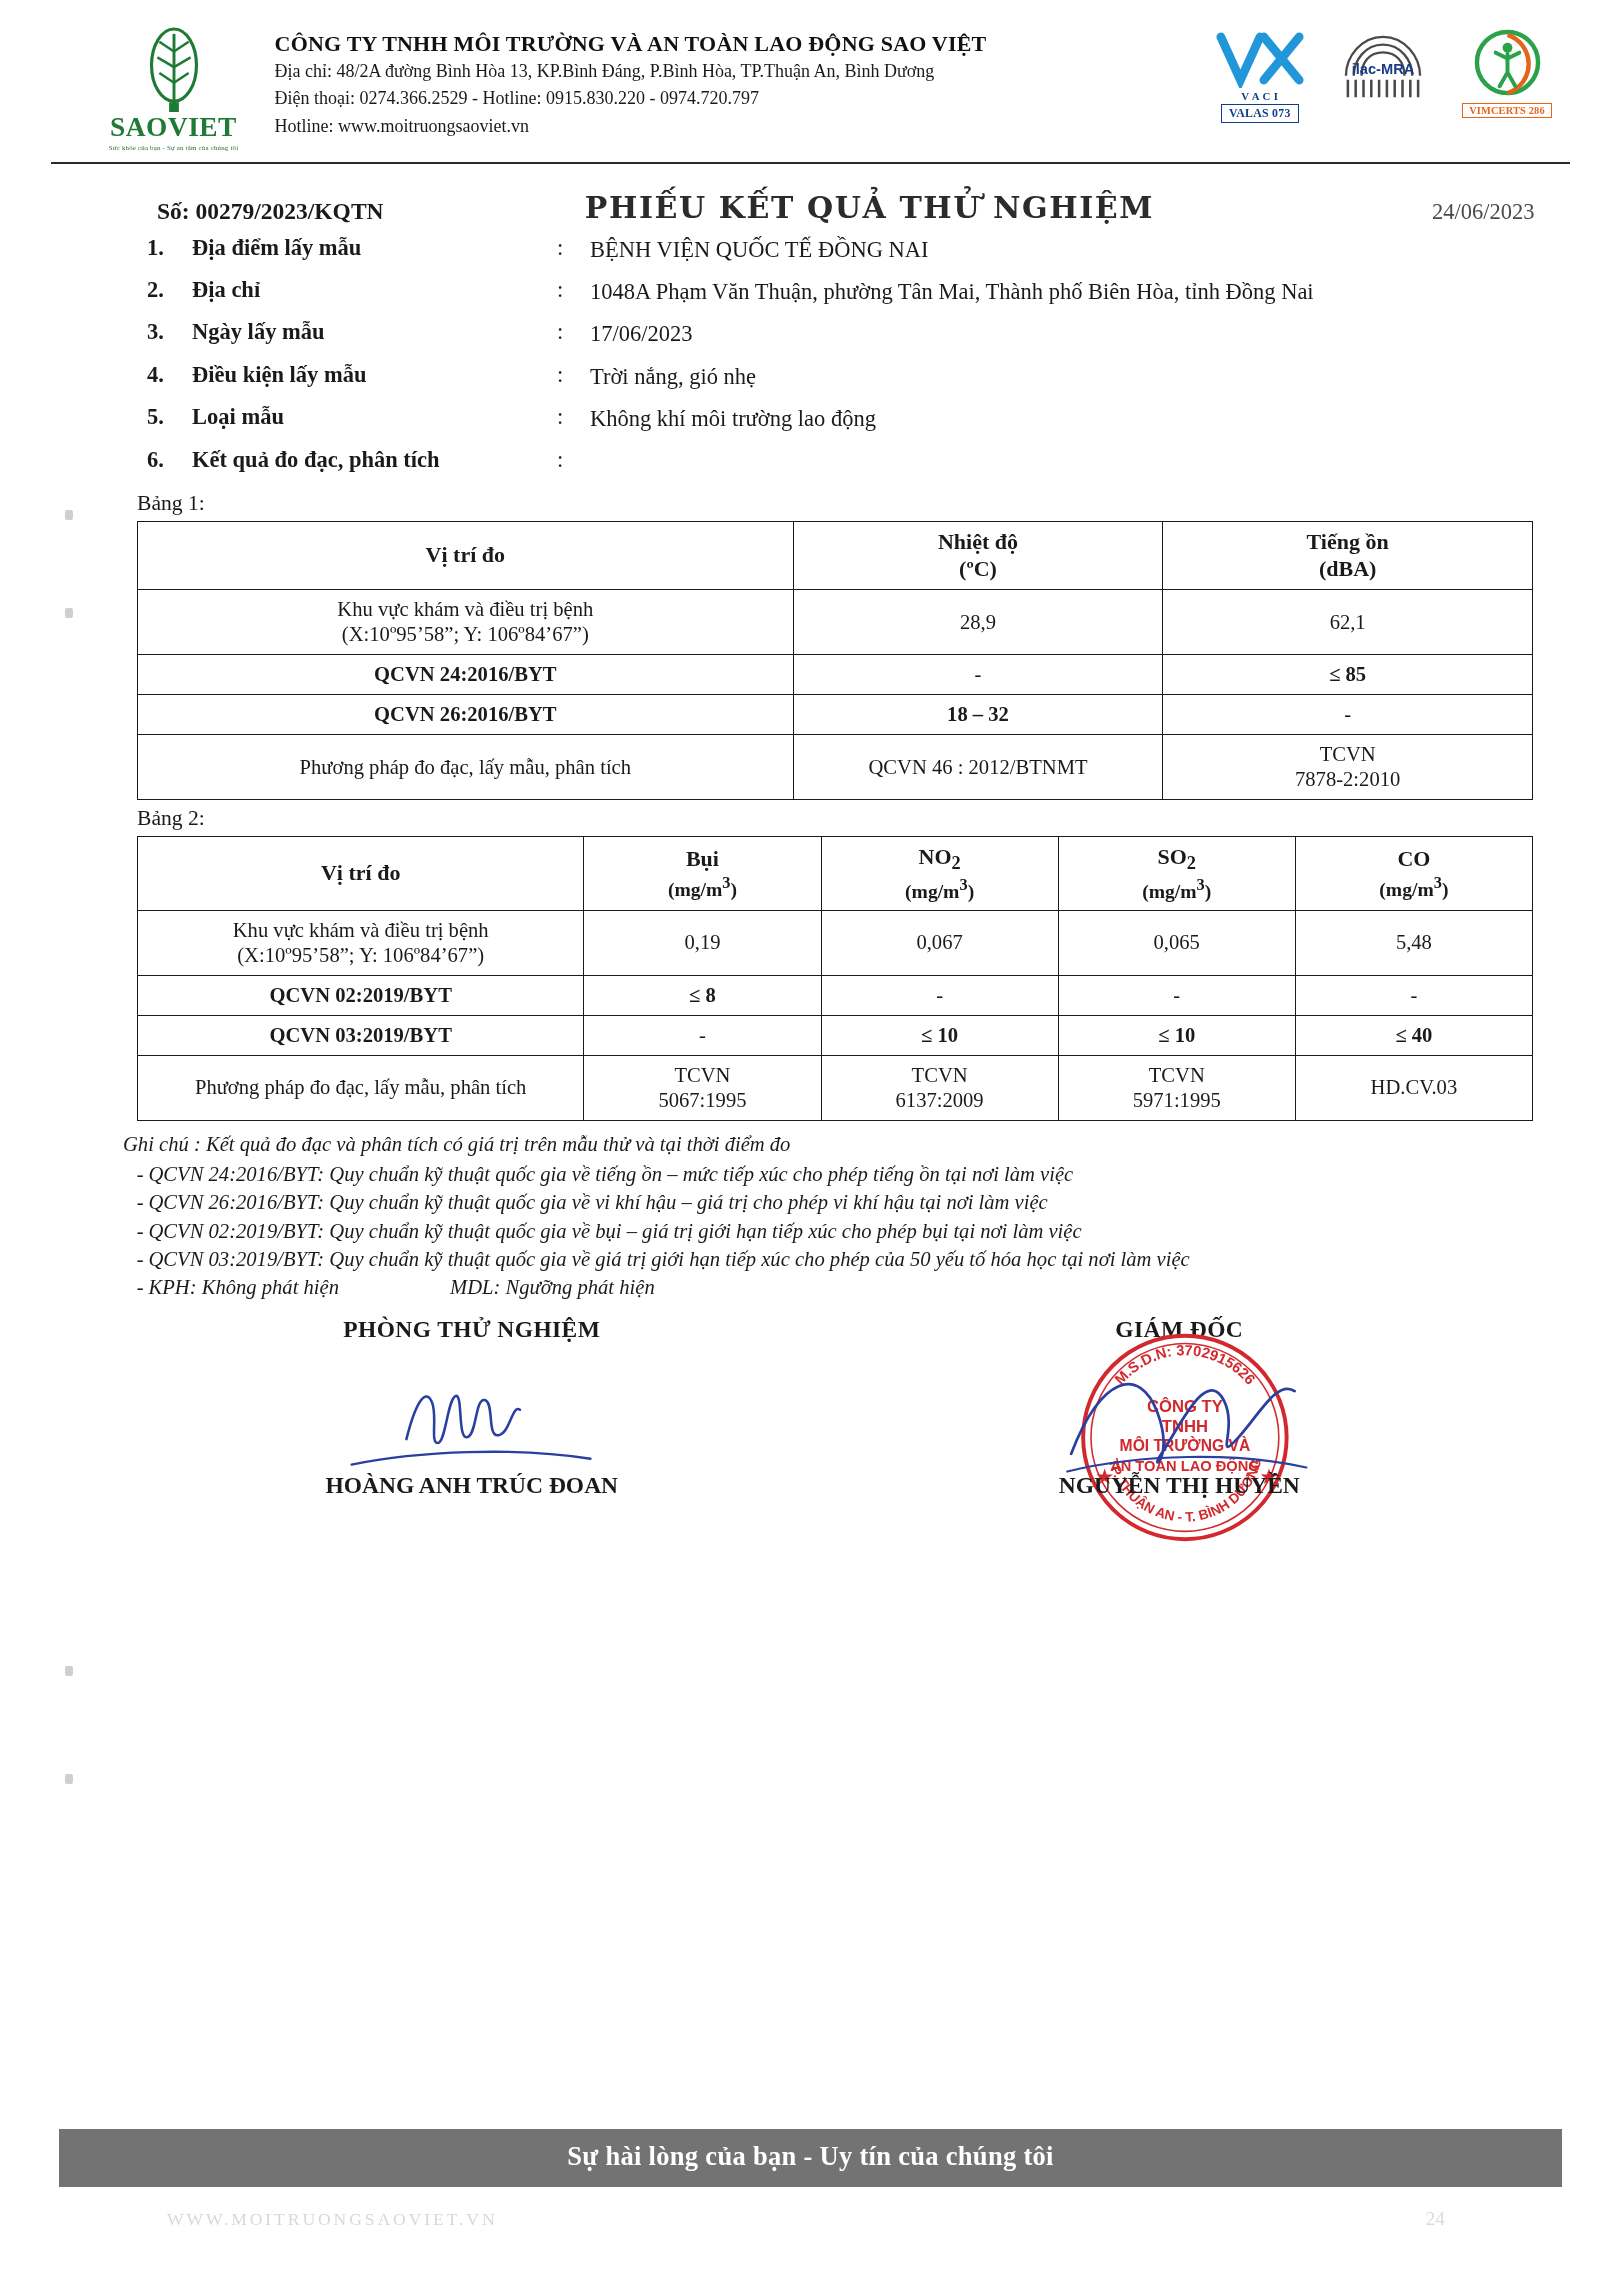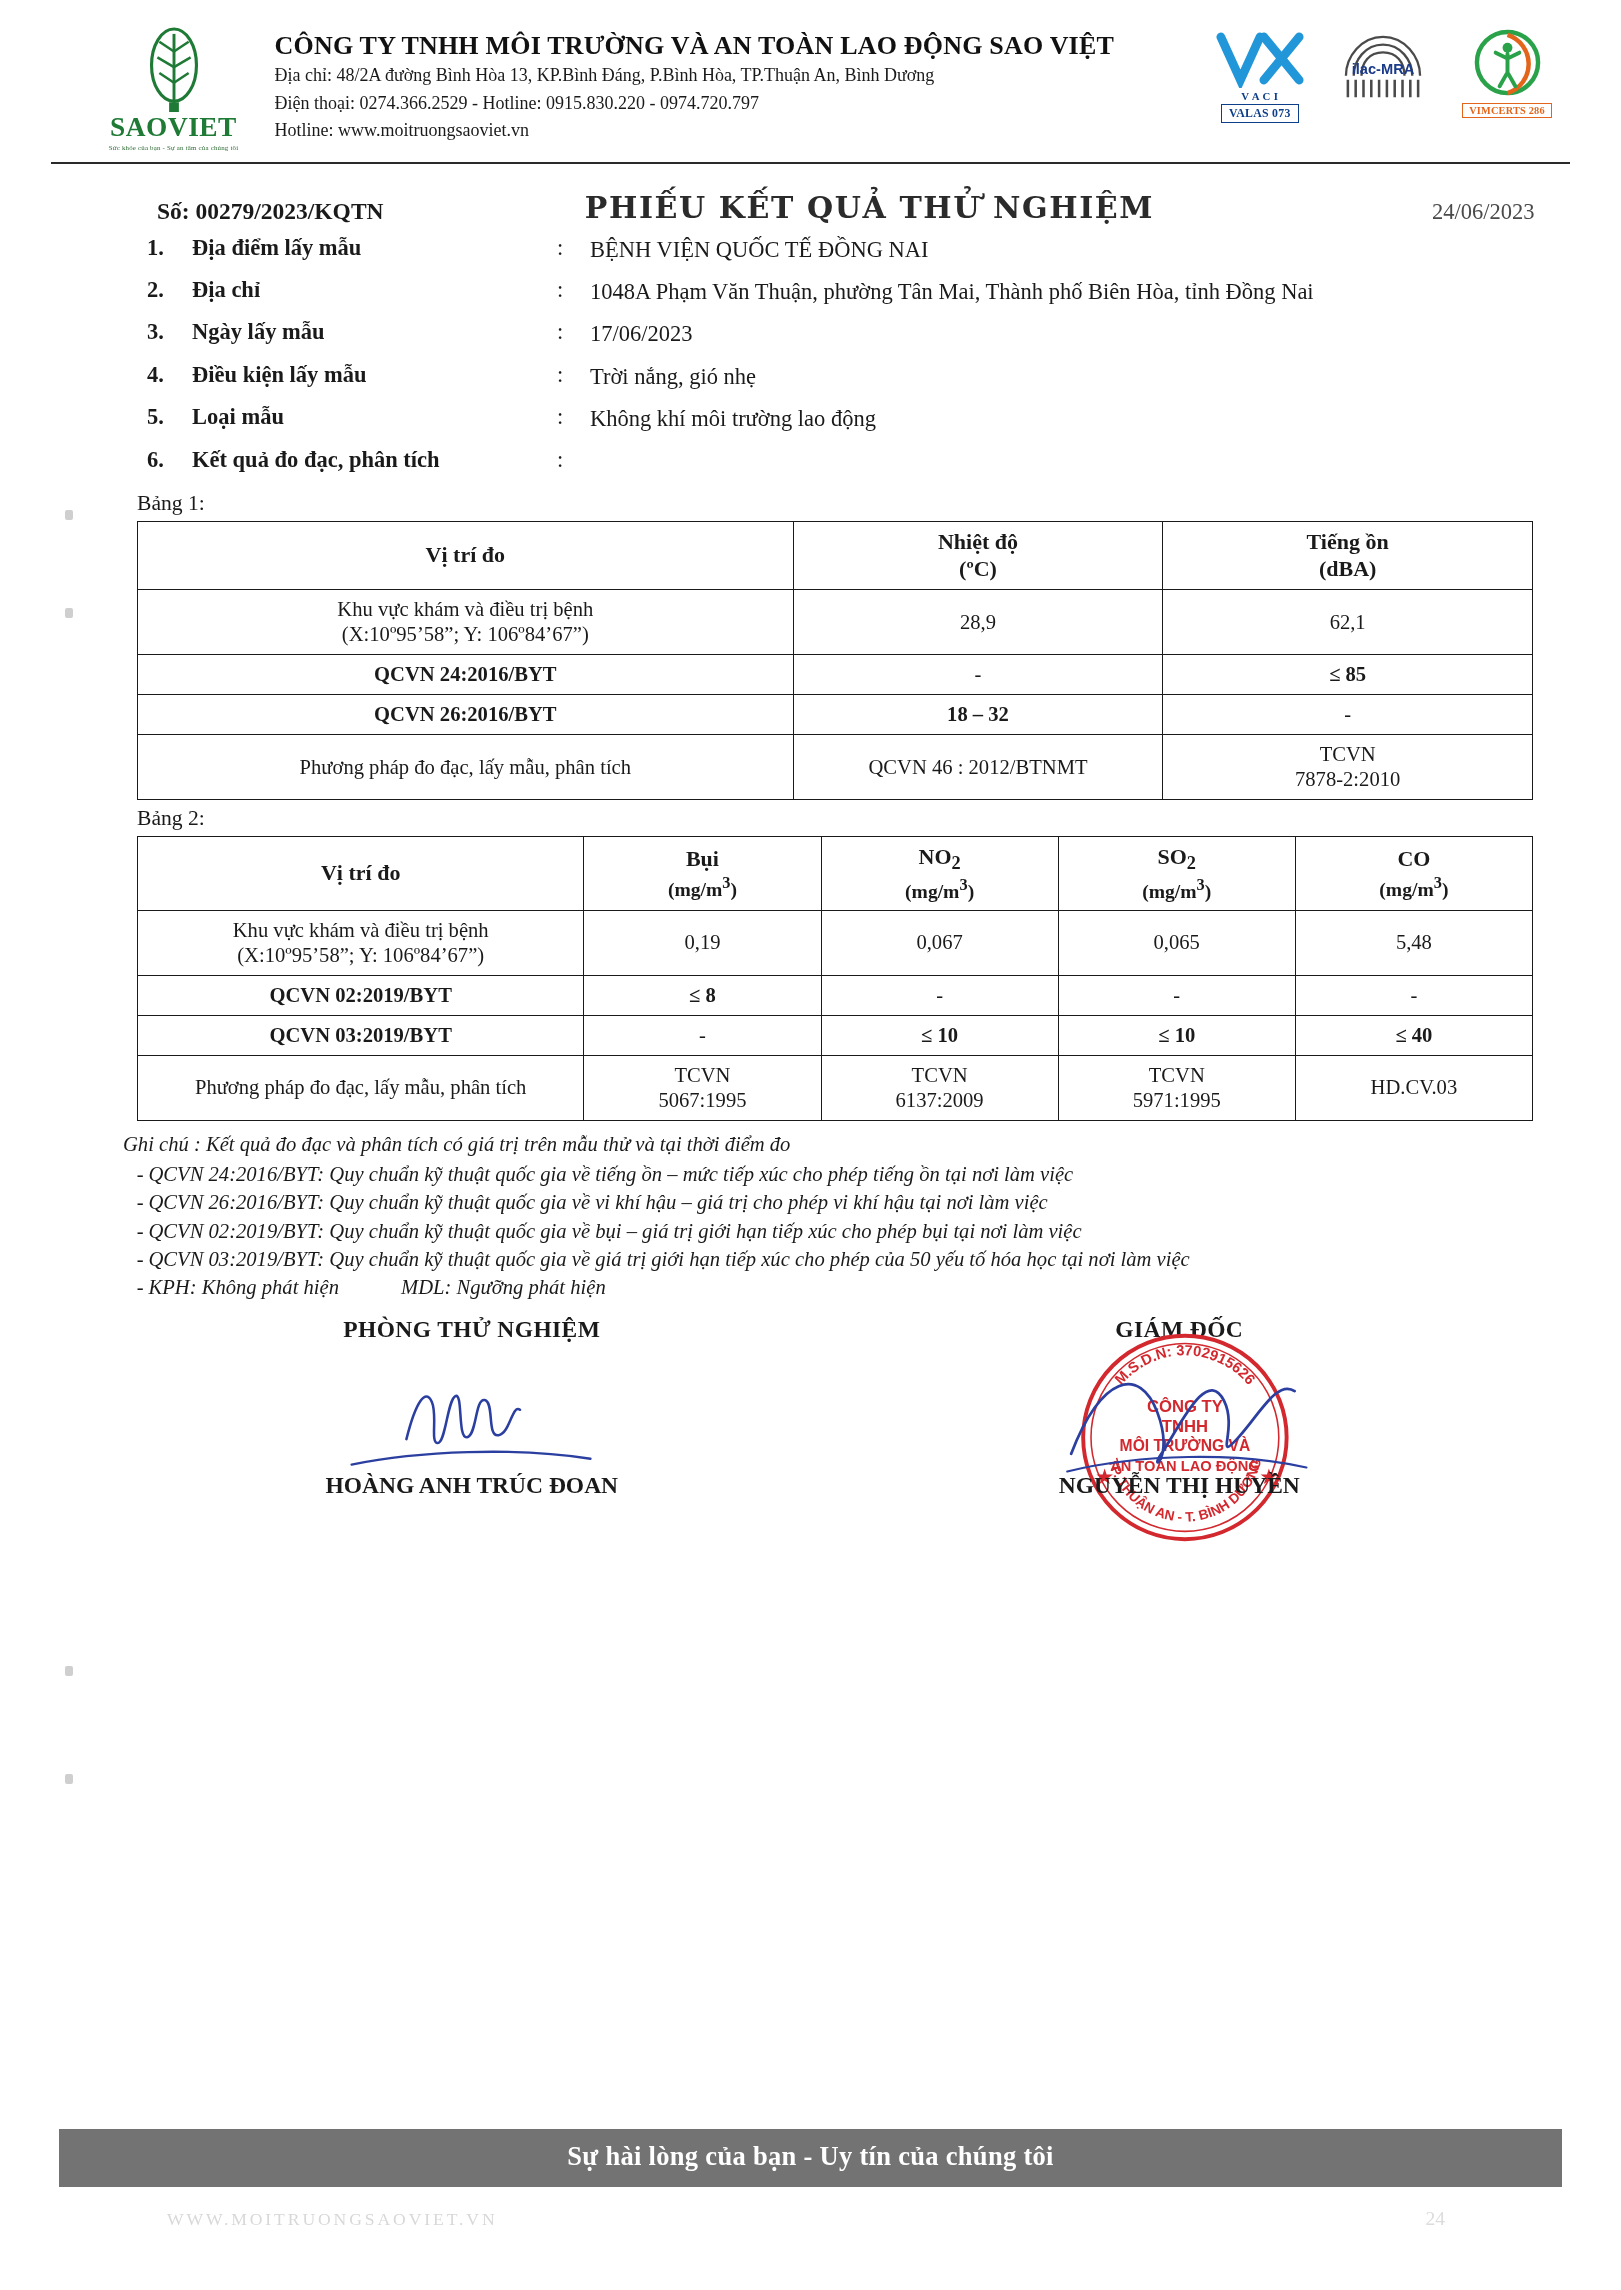--- a/index.html
+++ b/index.html
@@ -57,21 +57,21 @@
     margin-top: 1px;
     white-space: nowrap;
   }
   .company-block {
     flex: 1 1 auto;
     padding-top: 5.9px;
   }
   .company-name {
     font-family: "Liberation Serif", serif;
     font-weight: bold;
-    font-size: 26px;
+    font-size: 22px;
     letter-spacing: 0.2px;
     color: #111;
     line-height: 1.15;
   }
   .company-line {
     font-size: 18px;
     color: #1a1a1a;
     line-height: 1.42;
     margin-top: 2px;
   }
@@ -229,21 +229,21 @@
     align-items: flex-start;
     margin-bottom: 1px;
   }
   .note-dash {
     width: 25.5px;
     flex: 0 0 auto;
     padding-left: 13.7px;
     box-sizing: border-box;
   }
   .note-text { flex: 1 1 auto; }
-  .note-kph { display: flex; gap: 62px; }
+  .note-kph { display: flex; gap: 111px; }
 
   
   .sign-row {
     display: flex;
     padding: 13.7px 88px 0 118px;
     position: relative;
   }
   .sign-col {
     flex: 1 1 50%;
     text-align: center;

